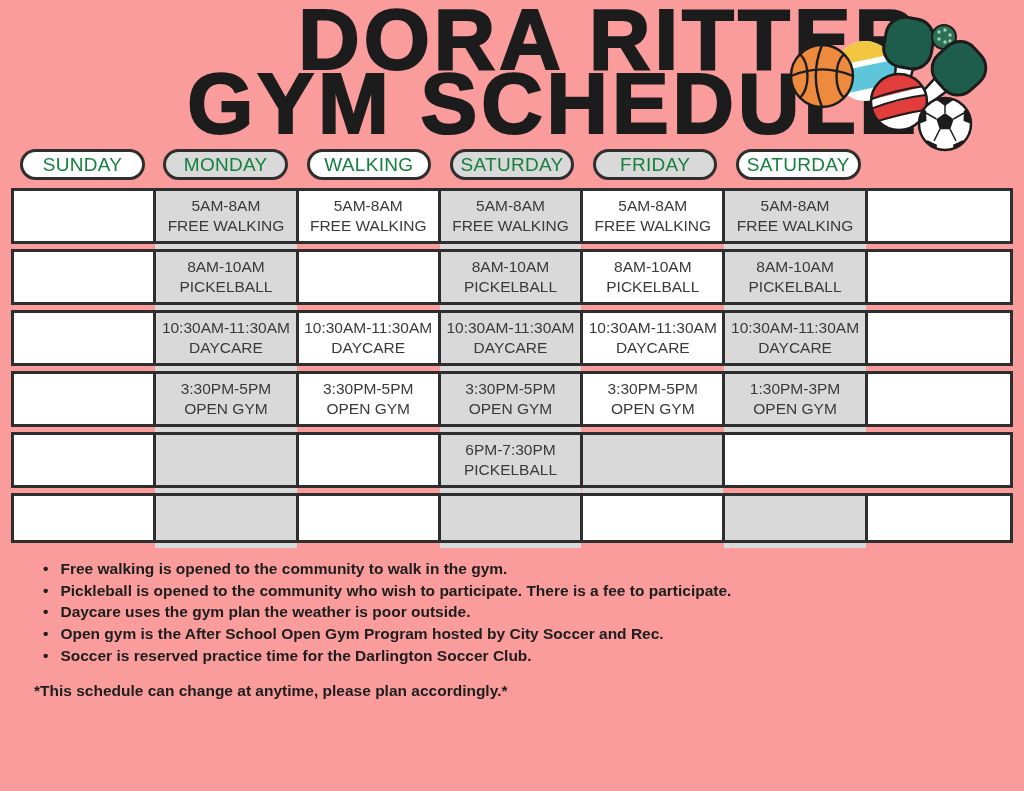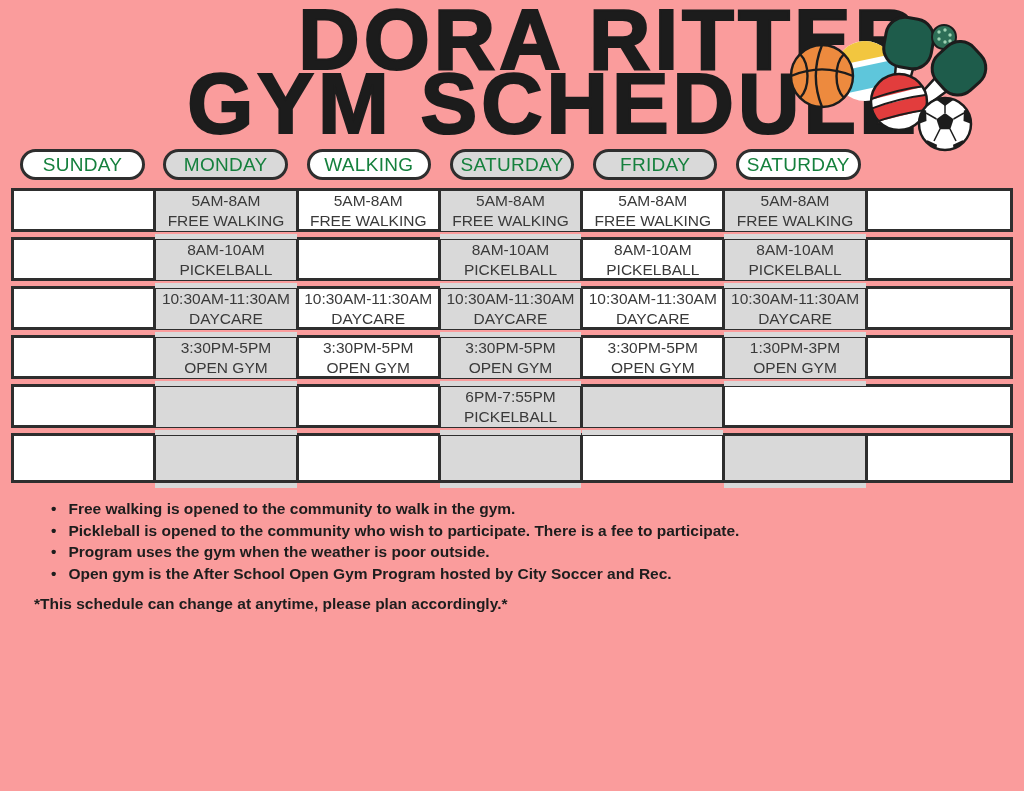--- a/index.html
+++ b/index.html
@@ -34,42 +34,42 @@
     border:3px solid var(--border-dark); border-radius:17px;
     background:var(--white);
     display:flex; align-items:center; justify-content:center;
     font-size:19px; letter-spacing:.3px; color:#15803d;
   }
   .pill.shaded{ background:var(--schedule-gray); }
   
   .grid{ margin:8px 11px 0 11px; }
   .grid-row{
     display:grid; grid-template-columns:repeat(7,1fr);
-    height:44px; box-sizing:border-box; margin-bottom:5px;
+    height:56px; box-sizing:border-box; margin-bottom:5px;
     border:3px solid var(--border-dark); background:var(--white);
   }
   .grid-row:last-child{ height:50px; }
   .cell{
     position:relative; border-right:3px solid var(--border-dark);
     display:flex; flex-direction:column; justify-content:center; align-items:center;
     font-size:15.5px; line-height:20px; color:var(--cell-text); text-align:center;
   }
   .cell:last-child{ border-right:none; }
   .cell.shaded{ background:var(--schedule-gray); }
   .cell.shaded::after{ 
     content:""; position:absolute; left:-1px; right:-1px; bottom:-8px; height:5px;
     background:var(--schedule-gray);
   }
   .cell-time,.cell-activity{ display:block; }
   
   .notes{ margin:15px 0 0 34px; color:var(--note-ink); font-weight:bold; font-size:15.5px; }
-  .notes ul{ list-style:none; margin:8px; padding:0; }
+  .notes ul{ list-style:none; margin:0; padding:0; }
   .notes li{ display:flex; line-height:21.7px; }
   .notes li::before{ content:"\2022"; margin:0 12px 0 9px; }
-  .footer-note{ margin-top:4px; line-height:21.7px; }
+  .footer-note{ margin-top:13px; line-height:21.7px; }
 </style>
 </head>
 <body>
 
 <div class="poster">
 
   <div class="title-block">
     <span class="title-line">DORA RITTER</span>
     <span class="title-line">GYM SCHEDULE</span>
   </div>
@@ -304,21 +304,21 @@
         </div>
         <div class="cell shaded">
           <span class="cell-time"></span>
           <span class="cell-activity"></span>
         </div>
         <div class="cell">
           <span class="cell-time"></span>
           <span class="cell-activity"></span>
         </div>
         <div class="cell shaded">
-          <span class="cell-time">6PM-7:55PM</span>
+          <span class="cell-time">6PM-7:30PM</span>
           <span class="cell-activity">PICKELBALL</span>
         </div>
         <div class="cell shaded">
           <span class="cell-time"></span>
           <span class="cell-activity"></span>
         </div>
         <div class="cell">
           <span class="cell-time"></span>
           <span class="cell-activity"></span>
         </div>
@@ -352,19 +352,20 @@
           <span class="cell-time"></span>
           <span class="cell-activity"></span>
         </div>
       </div>
     </div>
 
   <div class="notes">
     <ul>
         <li>Free walking is opened to the community to walk in the gym.</li>
         <li>Pickleball is opened to the community who wish to participate. There is a fee to participate.</li>
-        <li>Program uses the gym when the weather is poor outside.</li>
+        <li>Daycare uses the gym plan the weather is poor outside.</li>
         <li>Open gym is the After School Open Gym Program hosted by City Soccer and Rec.</li>
+        <li>Soccer is reserved practice time for the Darlington Soccer Club.</li>
       </ul>
     <div class="footer-note">*This schedule can change at anytime, please plan accordingly.*</div>
   </div>
 
 </div>
 
 </body></html>

